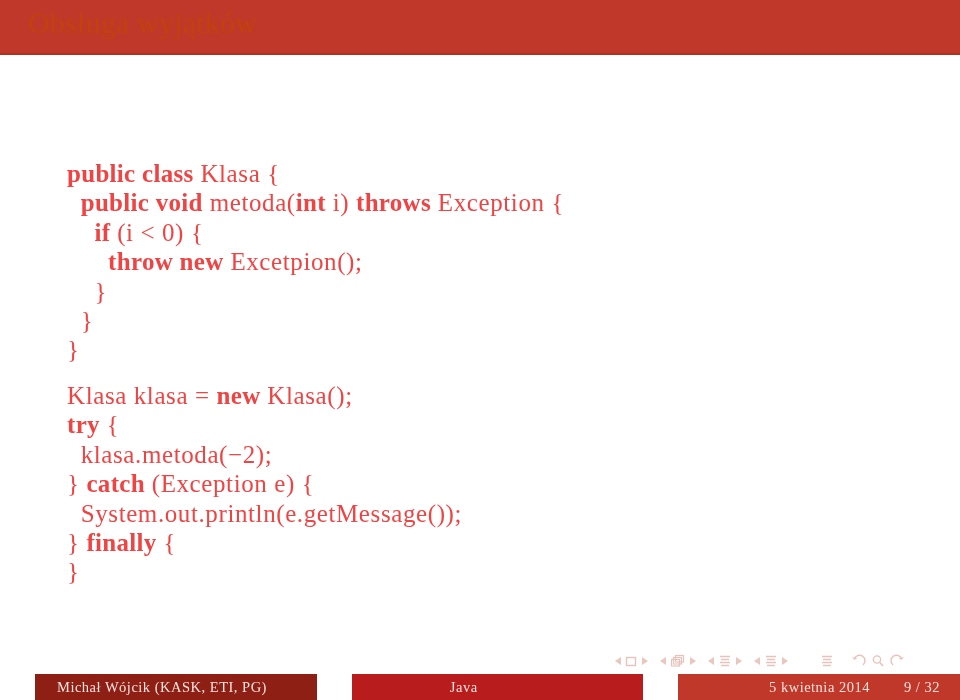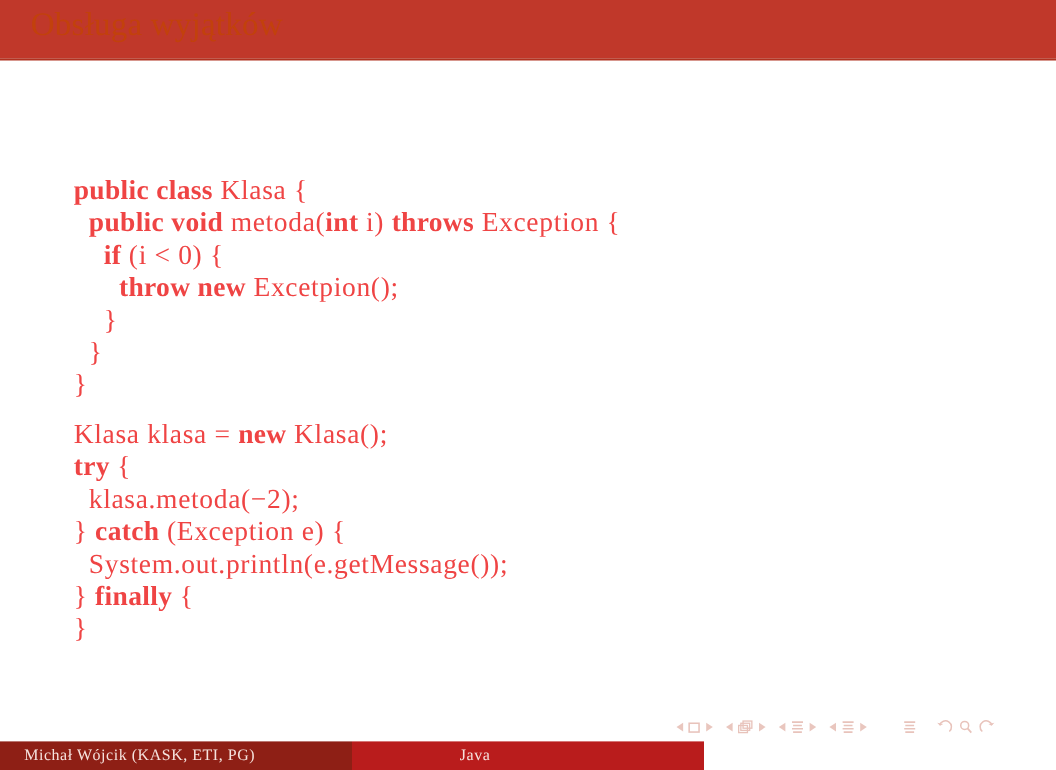--- a/index.html
+++ b/index.html
@@ -126,20 +126,21 @@
   .foot-seg {
     height: 26px;
     display: flex;
     align-items: center;
     color: #f6e3de;
     font-size: 14.5px;
     font-family: "Liberation Serif", "DejaVu Serif", serif;
     box-sizing: border-box;
     white-space: nowrap;
     overflow: hidden;
+    margin-left: 35px;
   }
   .foot-author {
     width: 320px;
     background: #8e1f15;
     padding-left: 22px;
     letter-spacing: 0.5px;
   }
   .foot-subject {
     width: 320px;
     background: #a02317;
@@ -252,13 +253,17 @@
         <path d="M14 3 L11.4 5.8 L8.6 4.2 Z" fill="#e8c3bb"></path>
       </svg>
     </span>
   </div>
 
 </div>
 
 <div class="footer">
   <div class="foot-seg foot-author" style="background: rgb(142, 31, 21);">Michał Wójcik  (KASK, ETI, PG)</div>
   <div class="foot-seg foot-subject" style="background: #b91c1c;">Java</div>
+  <div class="foot-seg foot-meta" style="background: rgb(192, 56, 42);">
+    <span class="foot-date">5 kwietnia 2014</span>
+    <span class="foot-page">9 / 32</span>
+  </div>
 </div>
 
 </body></html>

